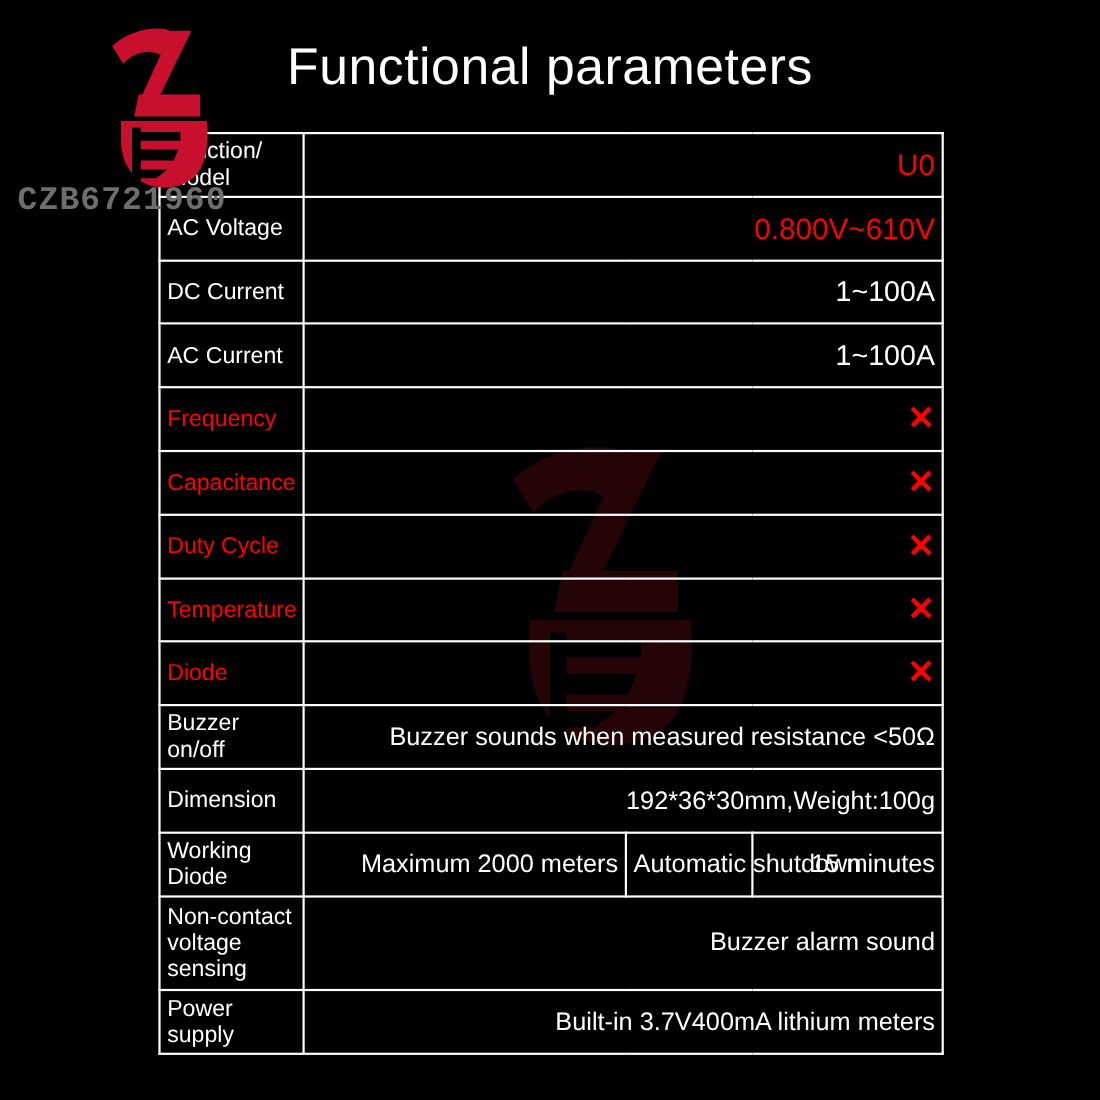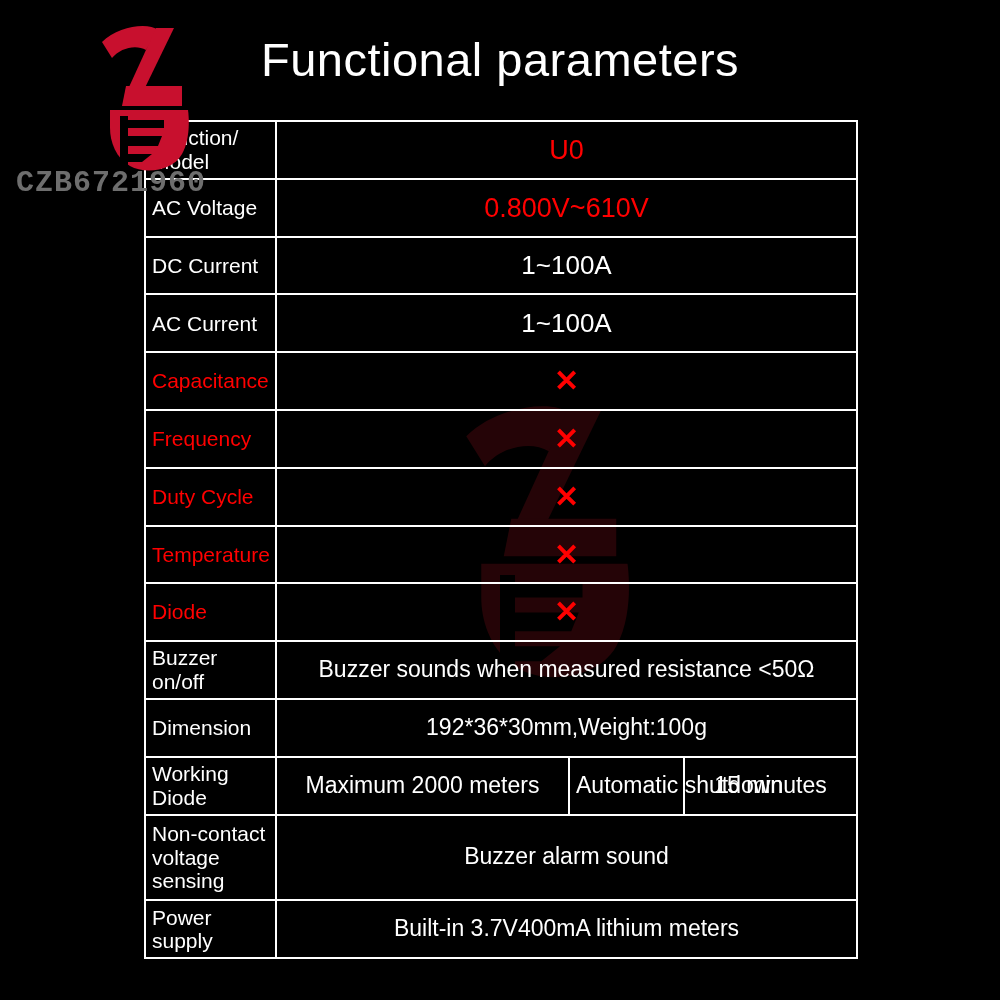--- a/index.html
+++ b/index.html
@@ -91,21 +91,21 @@
     width: 131px;
     text-align: left;
     font-size: 21px;
     color: #ffffff;
     padding-left: 8px;
   }
   td.label-cell.red  { color: #ff0000; }
   td.label-cell.wide { width: 190px; }
 
   td.value-cell {
-    text-align: center;
+    text-align: right;
     font-size: 26px;
     color: #ffffff;
     white-space: nowrap;
   }
   td.value-cell.red   { color: #ff0000; font-size: 27px; }
   td.value-cell.small { font-size: 23px; }
   td.value-cell.mark  { font-size: 30px; color: #ff0000; font-weight: bold; }
   td.value-cell.tick  { font-size: 34px; color: #ffffff; }
 
   .row-cap { height: 49px; }
@@ -179,26 +179,26 @@
       <td class="value-cell" colspan="3">1~100A</td>
     </tr>
 
     <tr class="row-cap">
       <td class="label-cell">AC Current</td>
       <td class="value-cell" colspan="3">1~100A</td>
     </tr>
 
 
     <tr class="row-cap">
+      <td class="label-cell red">Frequency</td>
+      <td class="value-cell mark" colspan="3">✕</td>
+    </tr>
+
+    <tr class="row-cap">
       <td class="label-cell red">Capacitance</td>
-      <td class="value-cell mark" colspan="3">✕</td>
-    </tr>
-
-    <tr class="row-cap">
-      <td class="label-cell red">Frequency</td>
       <td class="value-cell mark" colspan="3">✕</td>
     </tr>
 
     <tr class="row-cap">
       <td class="label-cell red">Duty Cycle</td>
       <td class="value-cell mark" colspan="3">✕</td>
     </tr>
 
     <tr class="row-cap">
       <td class="label-cell red">Temperature</td>

